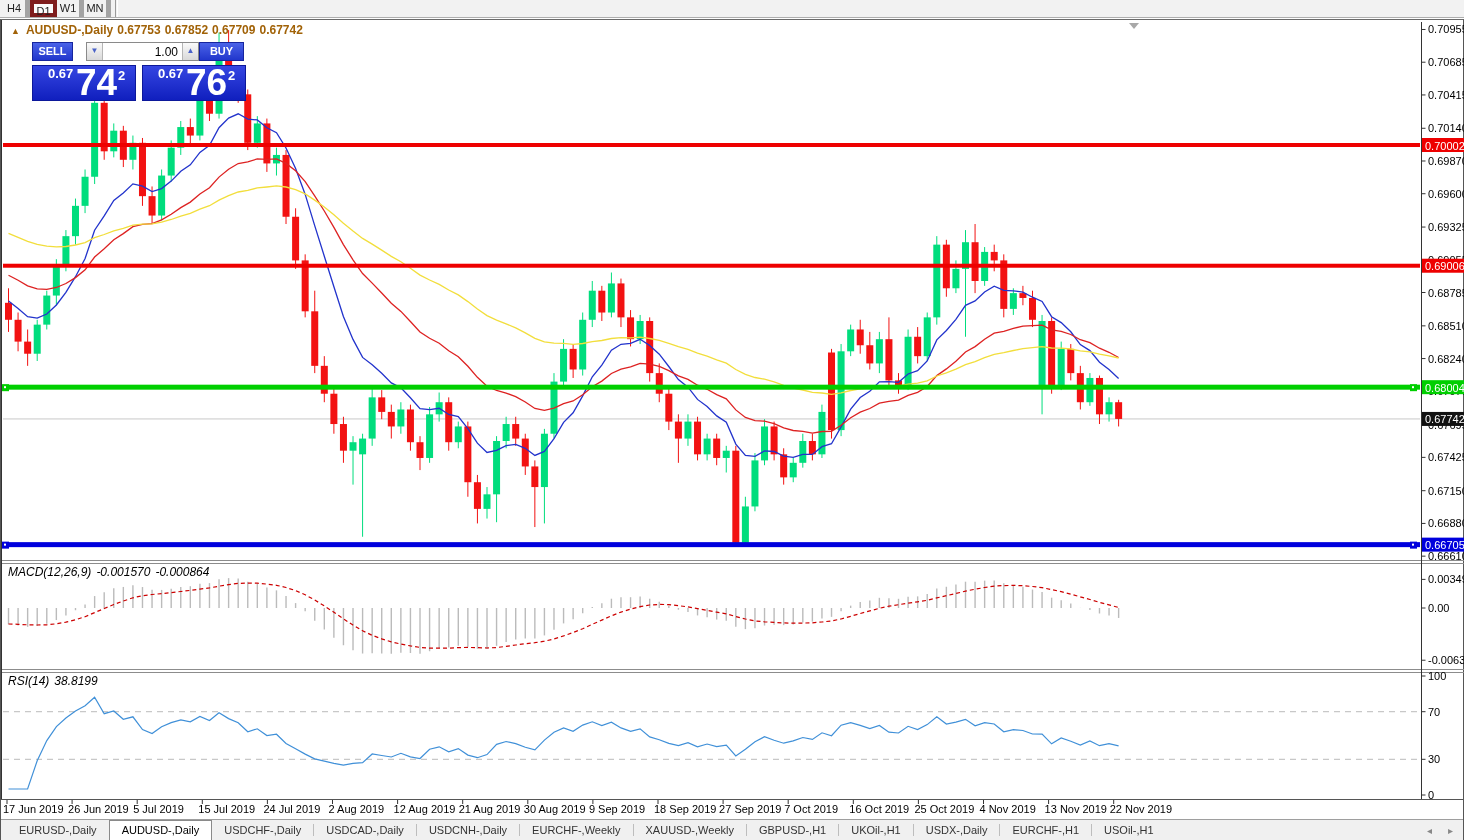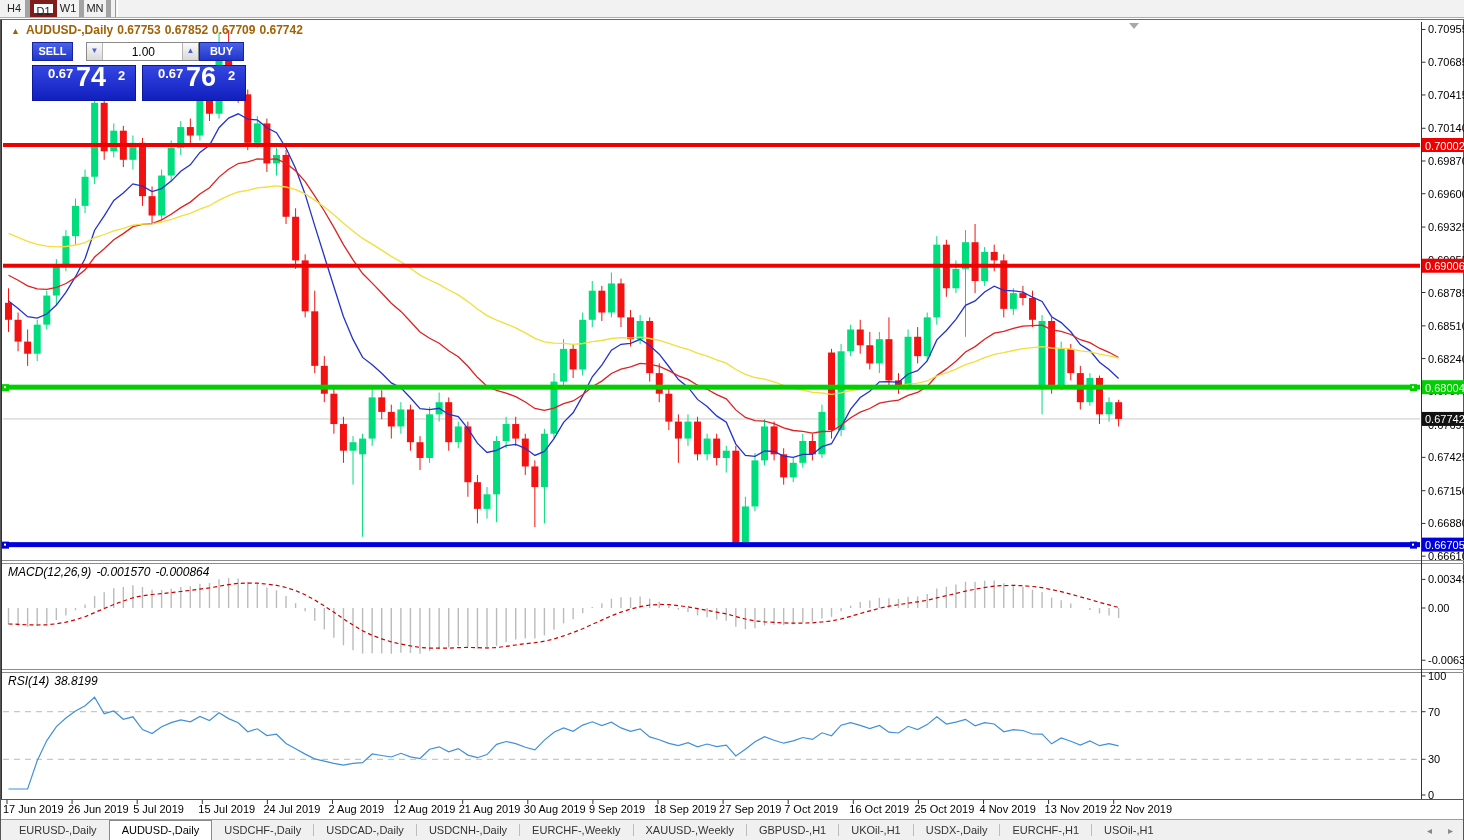--- a/index.html
+++ b/index.html
@@ -26,28 +26,28 @@
   .tp-btn { color:#fff; font-size:11px; font-weight:bold; text-align:center; line-height:17px;
     background:linear-gradient(#4a63e8,#2136cc); border:1px solid #16259e; cursor:pointer; }
   #sell-btn { width:41px; }
   #buy-btn  { width:45px; }
   .stepper { display:flex; width:113px; margin-left:13px; border:1px solid #8a8a8a;
     background:#fff; height:19px; }
   .step-btn { width:16px; background:linear-gradient(#fafafa,#d9d9d9); color:#4a62c8;
     font-size:8px; text-align:center; line-height:16px; cursor:pointer; }
   .step-btn.dn { border-right:1px solid #b5b5b5; }
   .step-btn.up { border-left:1px solid #b5b5b5; }
-  #vol-input { flex:1; border:none; outline:none; text-align:right; padding-right:27px;
+  #vol-input { flex:1; border:none; outline:none; text-align:right; padding-right:4px;
     font-family:"Liberation Sans",sans-serif; font-size:12px; color:#000; width:50px; }
   .tp-row2 { display:flex; margin-top:4px; }
   .price-box { width:104px; height:36px; position:relative; color:#fff; cursor:pointer;
     background:linear-gradient(#3546e2,#101fbe); border:1px solid #0c189a; }
   .price-box + .price-box { margin-left:6px; }
   .pb-small { position:absolute; left:15px; bottom:19px; font-size:13px; font-weight:bold; }
-  .pb-big { position:absolute; left:43px; top:-4px; font-size:27px; font-weight:bold; }
+  .pb-big { position:absolute; left:43px; top:-4px; font-size:37px; font-weight:bold; }
   .pb-sup { position:absolute; left:85px; top:2px; font-size:13px; font-weight:bold; }
   .ind-header { position:absolute; left:7px; font-size:12px; color:#000; white-space:nowrap;font-style:italic; }
   .ind-header span { margin-right:5px; }
   #macd-header { top:545px; }
   #rsi-header { top:654px; }
   
   #tabbar { position:absolute; left:0; bottom:0; width:100%; height:21px; background:#f0f0f0;
     border-top:1px solid #9e9e9e; display:flex; align-items:stretch; font-size:11px;
     padding-left:6px; }
   .tab { padding:4px 12px 8px 12px; color:#333; cursor:pointer; white-space:nowrap; }

